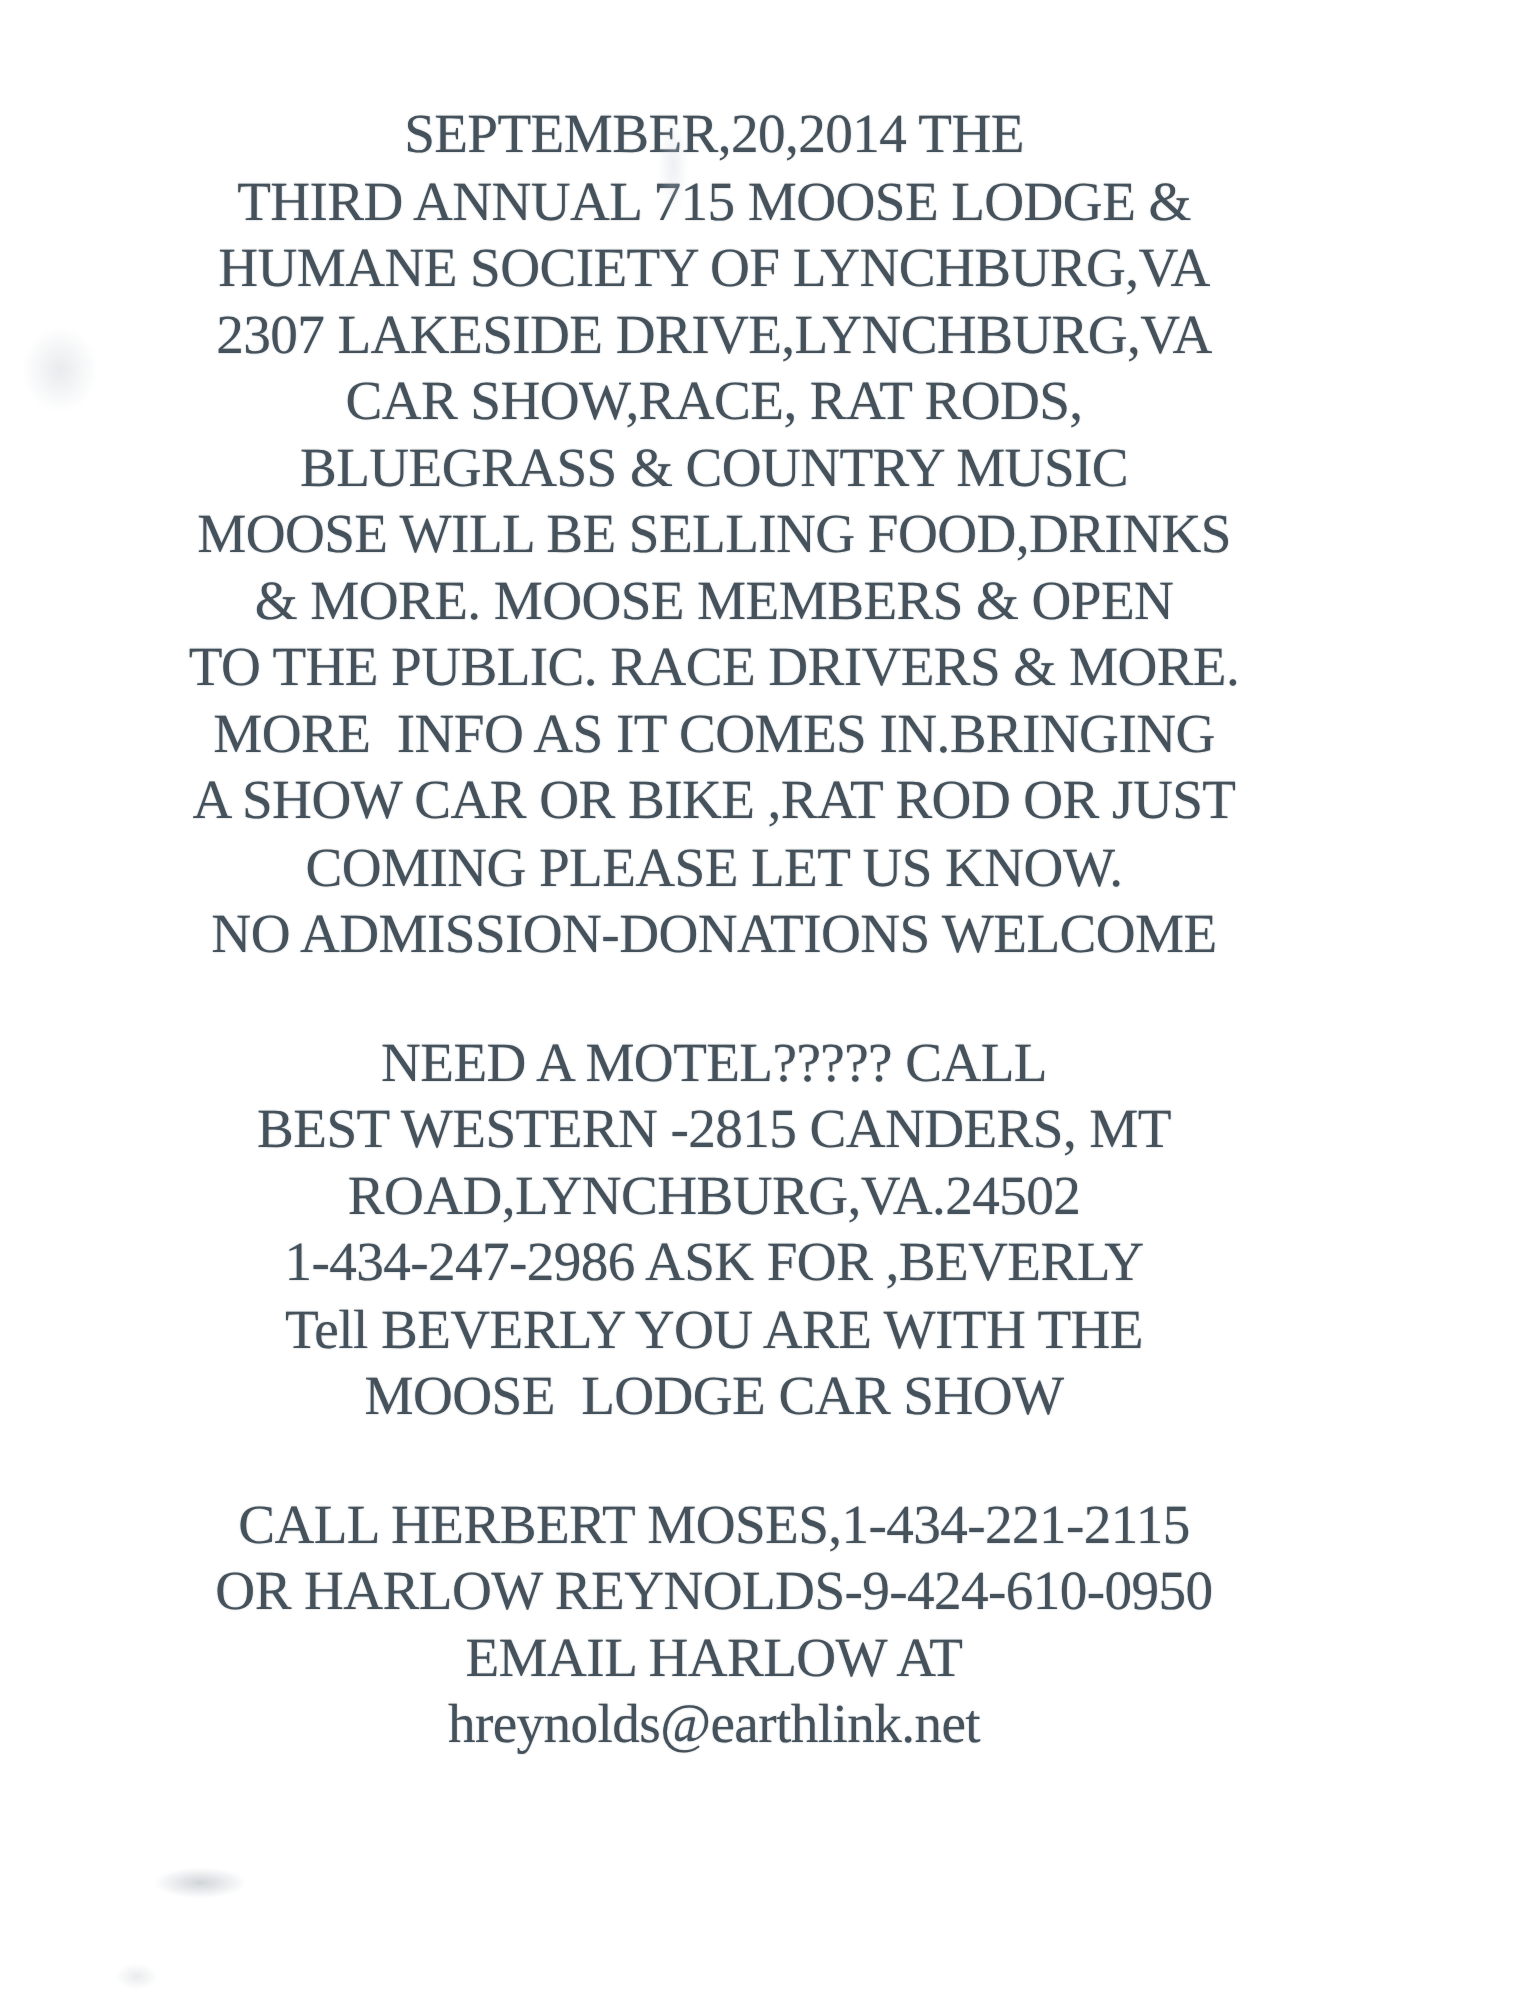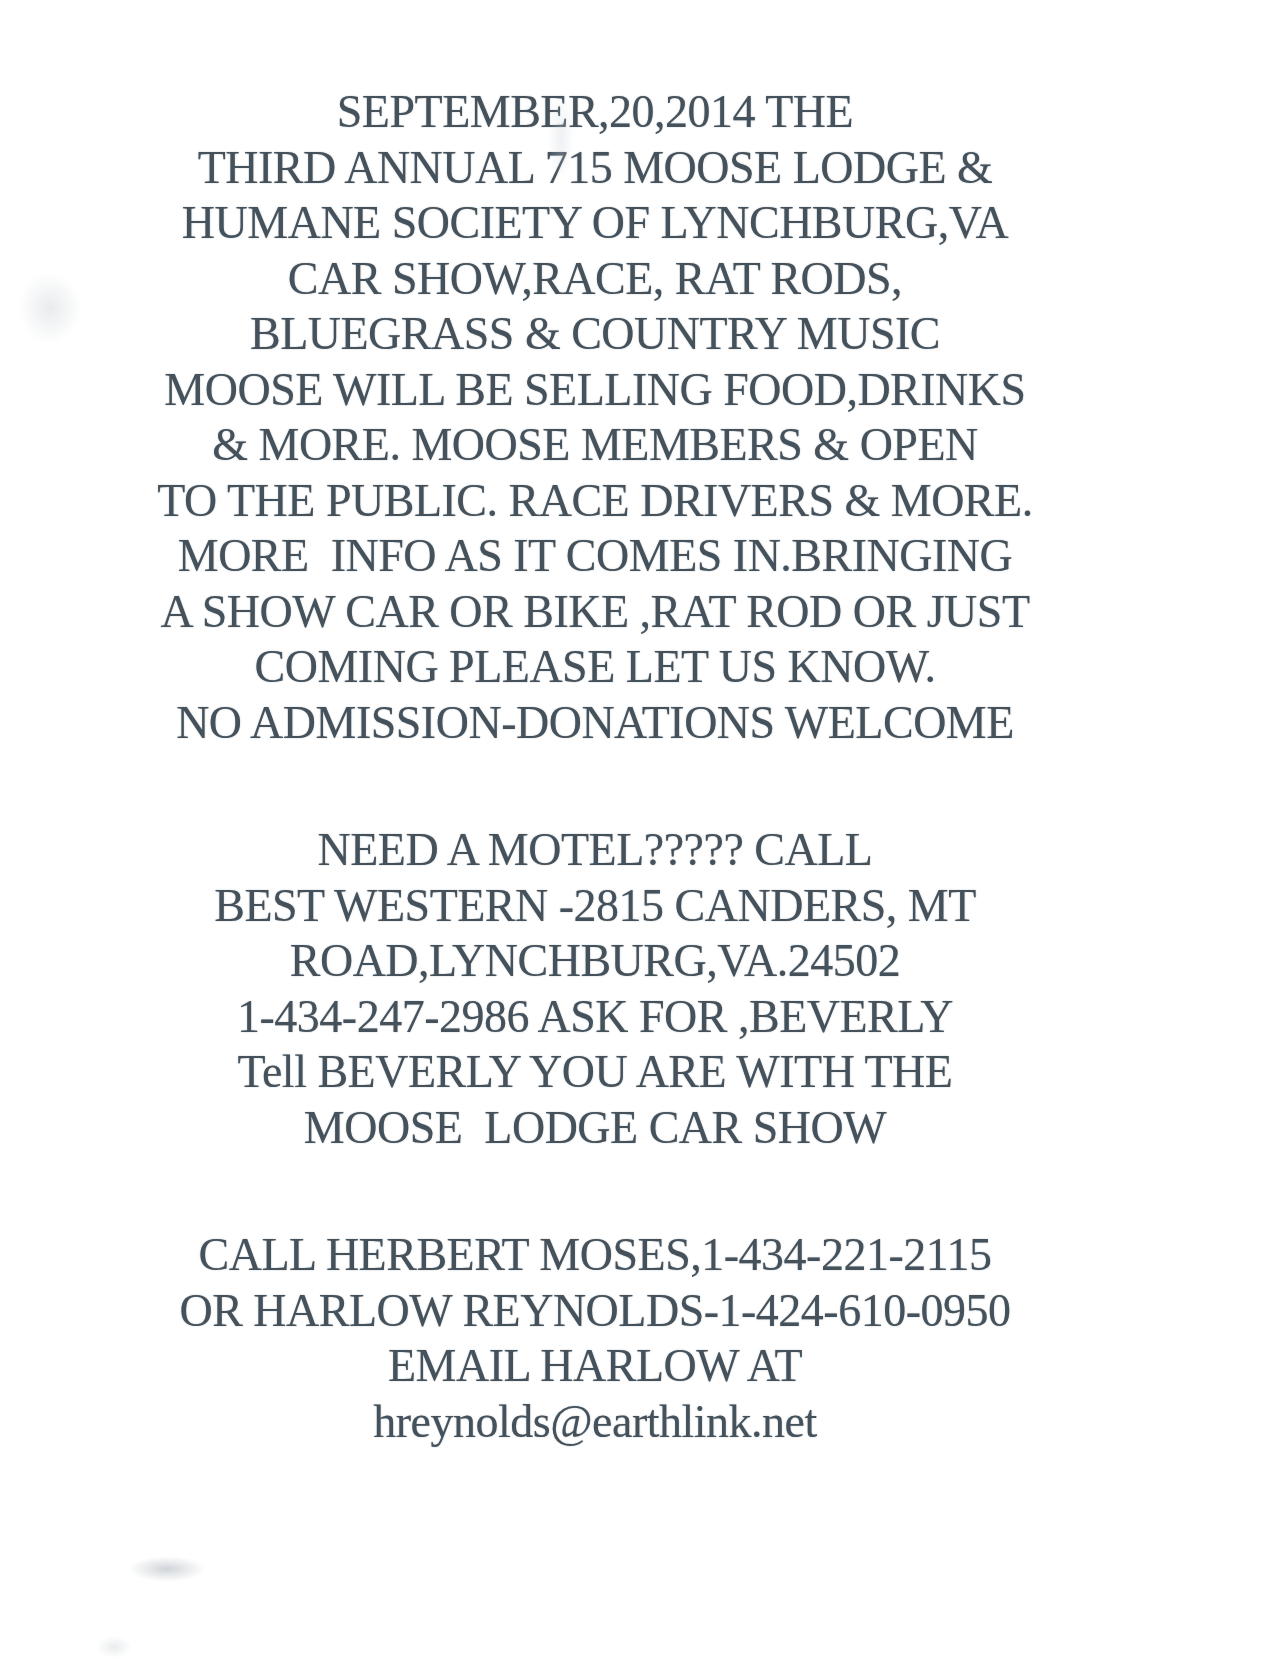--- a/index.html
+++ b/index.html
@@ -20,21 +20,21 @@
     position: absolute;
     top: 84px;
     left: 0;
     width: 1190px;
     font-size: 46px;
     line-height: 55.5px;
     letter-spacing: -0.5px;
     text-align: center;
   }
   .section { margin: 0; }
-  .section + .section { margin-top: 72px; }
+  .section + .section { margin-top: 52px; }
   .line {
     white-space: pre-wrap;
     
     text-shadow: 0 0 1.3px rgba(69, 82, 92, 0.55);
   }
   
   .smudge {
     position: absolute;
     border-radius: 50%;
     pointer-events: none;
@@ -60,20 +60,21 @@
 <body>
 
 <div class="paper">
 
   <div class="textblock">
 
     <div class="section">
       <div class="line">SEPTEMBER,20,2014 THE</div>
       <div class="line">THIRD ANNUAL 715 MOOSE LODGE &amp;</div>
       <div class="line">HUMANE SOCIETY OF LYNCHBURG,VA</div>
+      <div class="line">2307 LAKESIDE DRIVE,LYNCHBURG,VA</div>
       <div class="line">CAR SHOW,RACE, RAT RODS,</div>
       <div class="line">BLUEGRASS &amp; COUNTRY MUSIC</div>
       <div class="line">MOOSE WILL BE SELLING FOOD,DRINKS</div>
       <div class="line">&amp; MORE. MOOSE MEMBERS &amp; OPEN</div>
       <div class="line">TO THE PUBLIC. RACE DRIVERS &amp; MORE.</div>
       <div class="line">MORE  INFO AS IT COMES IN.BRINGING</div>
       <div class="line">A SHOW CAR OR BIKE ,RAT ROD OR JUST</div>
       <div class="line">COMING PLEASE LET US KNOW.</div>
       <div class="line">NO ADMISSION-DONATIONS WELCOME</div>
     </div>
@@ -82,21 +83,21 @@
       <div class="line">NEED A MOTEL????? CALL</div>
       <div class="line">BEST WESTERN -2815 CANDERS, MT</div>
       <div class="line">ROAD,LYNCHBURG,VA.24502</div>
       <div class="line">1-434-247-2986 ASK FOR ,BEVERLY</div>
       <div class="line">Tell BEVERLY YOU ARE WITH THE</div>
       <div class="line">MOOSE  LODGE CAR SHOW</div>
     </div>
 
     <div class="section">
       <div class="line">CALL HERBERT MOSES,1-434-221-2115</div>
-      <div class="line">OR HARLOW REYNOLDS-1-424-610-0950</div>
+      <div class="line">OR HARLOW REYNOLDS-9-424-610-0950</div>
       <div class="line">EMAIL HARLOW AT</div>
       <div class="line">hreynolds@earthlink.net</div>
     </div>
 
   </div>
 
   <div class="smudge smudge-1"></div>
   <div class="smudge smudge-2"></div>
   <div class="smudge smudge-3"></div>
   <div class="smudge smudge-4"></div>

